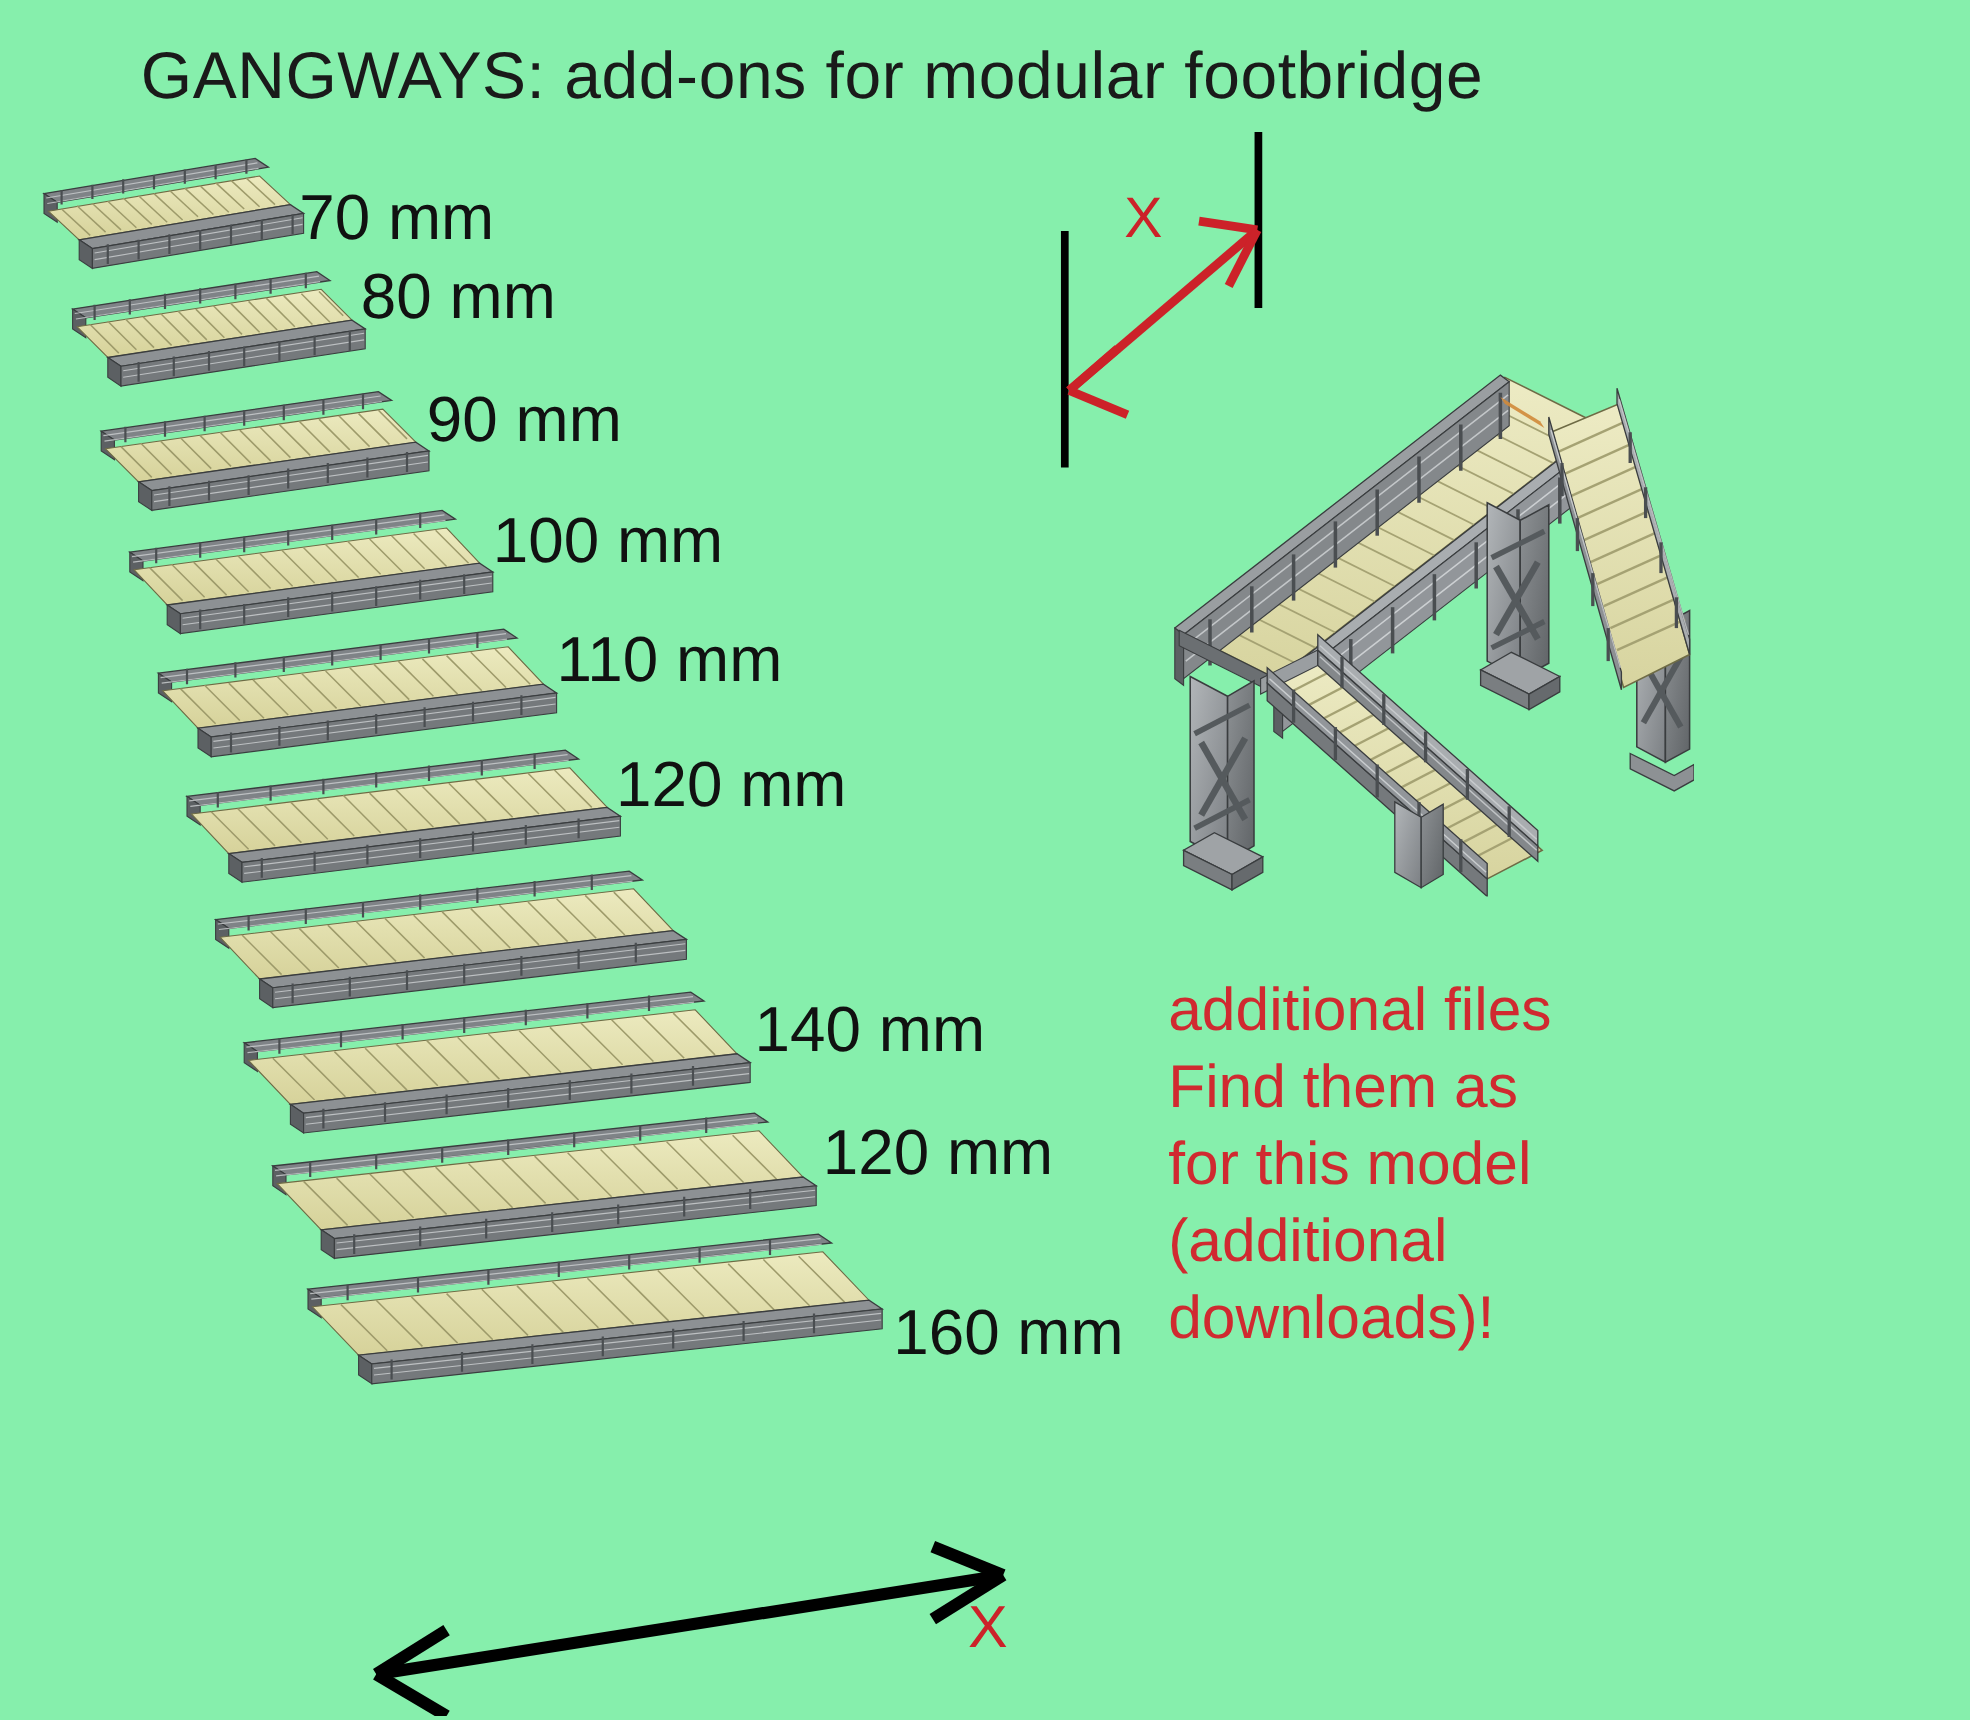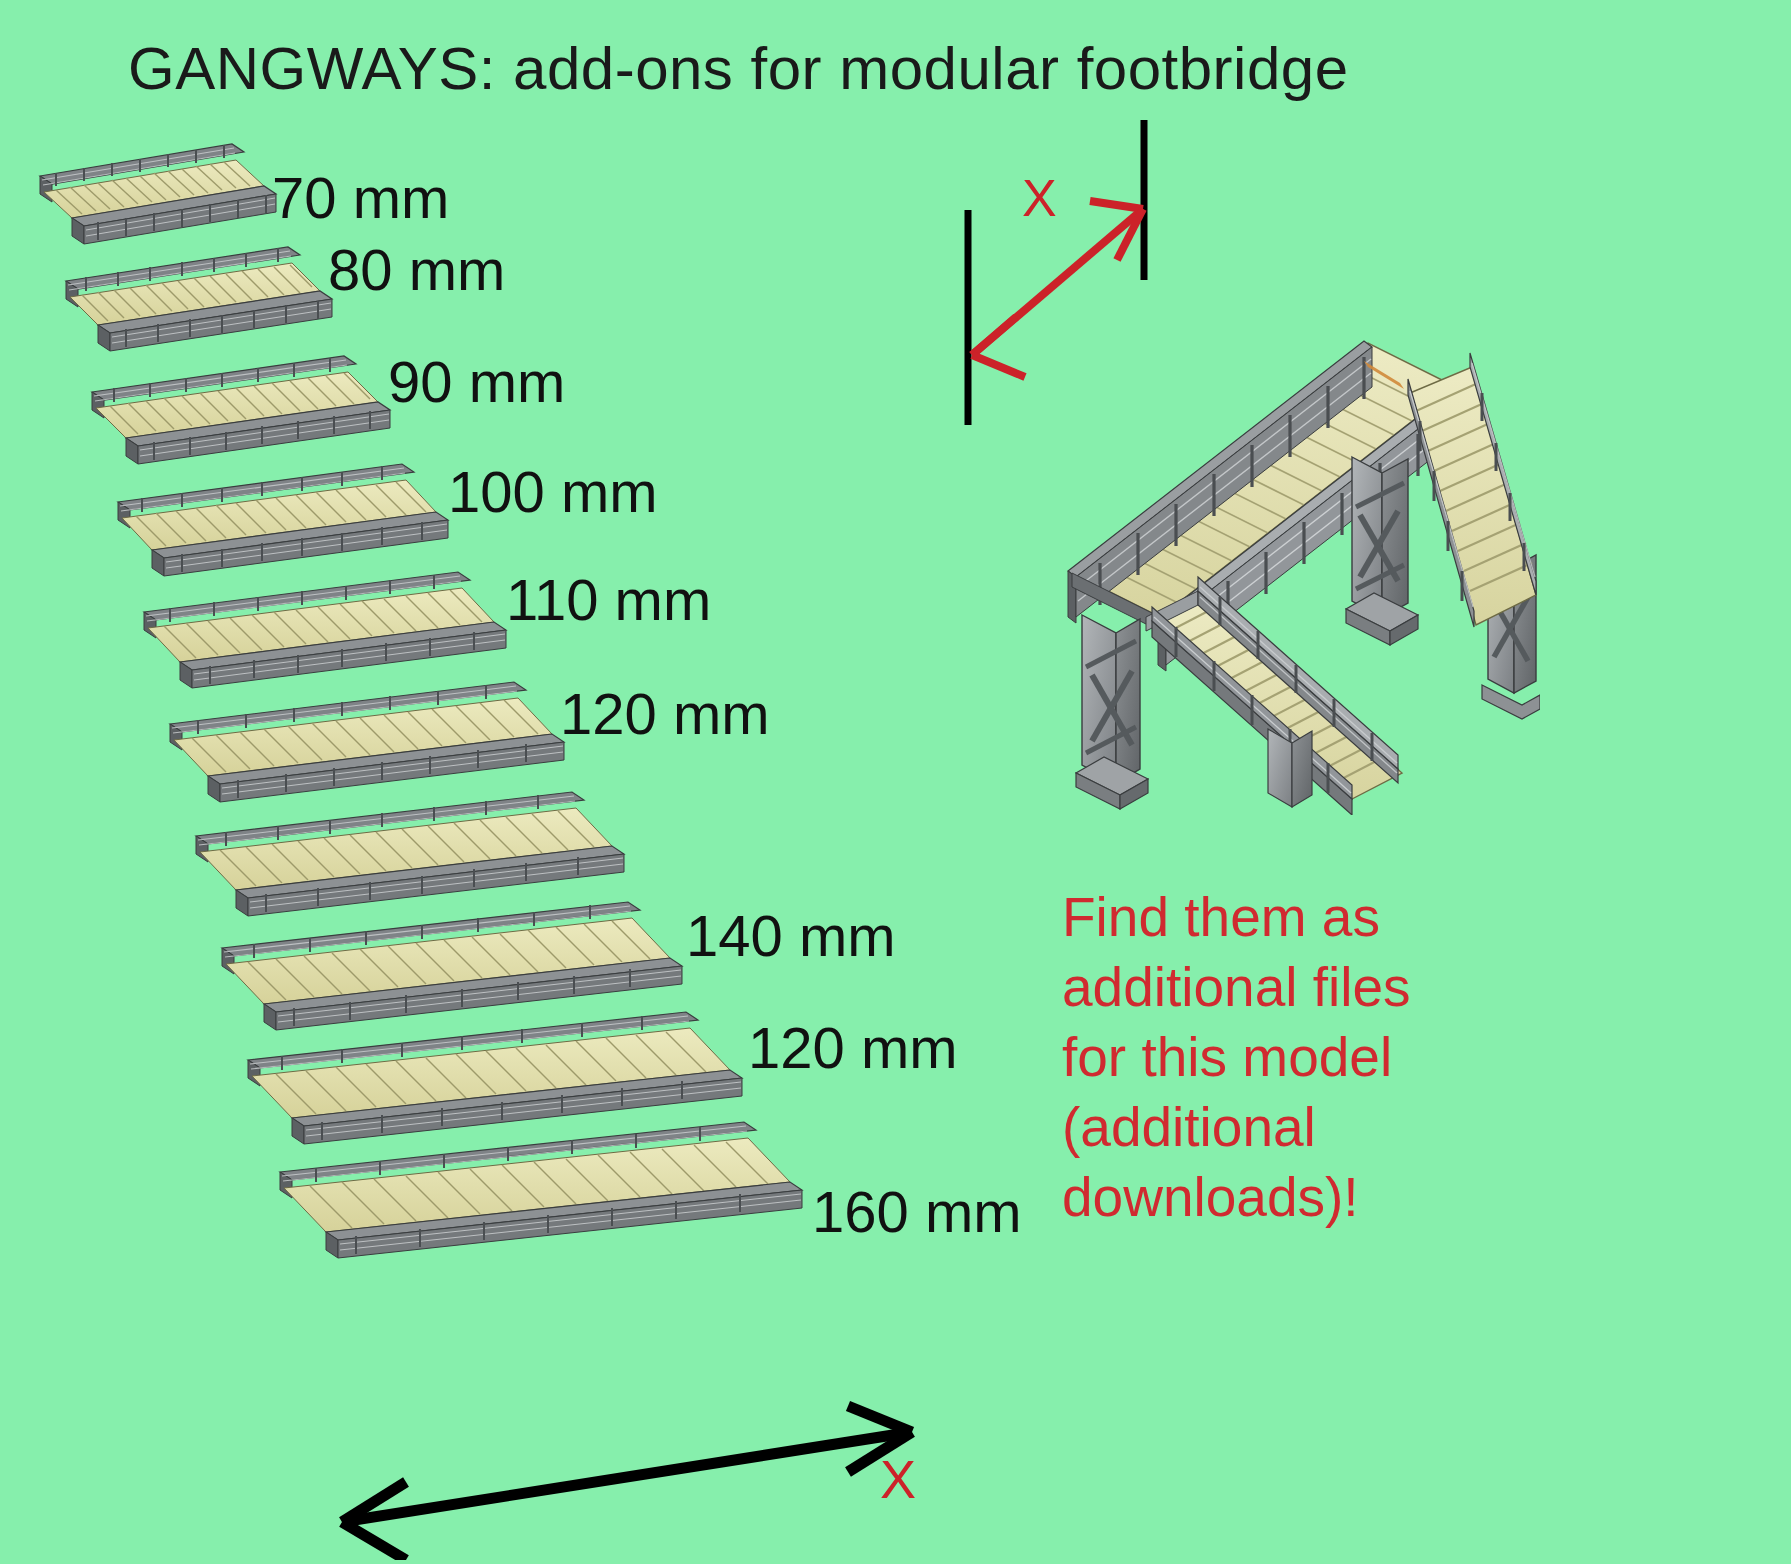--- a/index.html
+++ b/index.html
@@ -936,20 +936,20 @@
           <line x1="534" y1="196" x2="534" y2="226"></line>
         <line x1="548" y1="246" x2="548" y2="276"></line>
           <line x1="562" y1="296" x2="562" y2="326"></line>
       </g>
     </g>
 
     <polygon points="464,86 500,108 504,114 468,92" fill="#d08a3a" opacity="0.9"></polygon>
   </svg>
 
   <div id="red-note">
+    <span class="rline">additional files</span>
     <span class="rline">Find them as</span>
-    <span class="rline">additional files</span>
     <span class="rline">for this model</span>
     <span class="rline">(additional</span>
     <span class="rline">downloads)!</span>
   </div>
 
 </div>
 
 </body></html>

